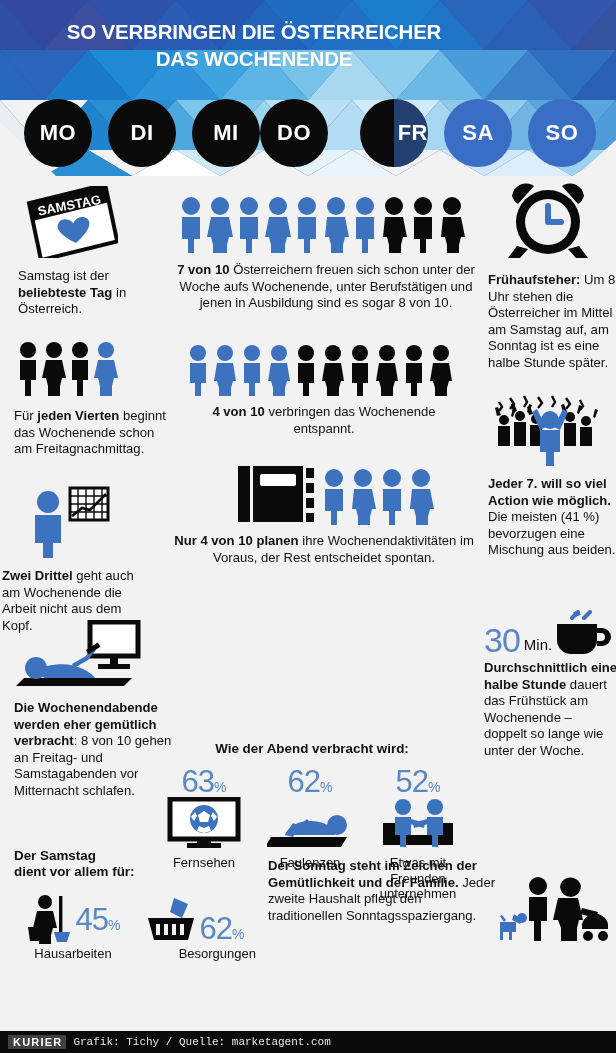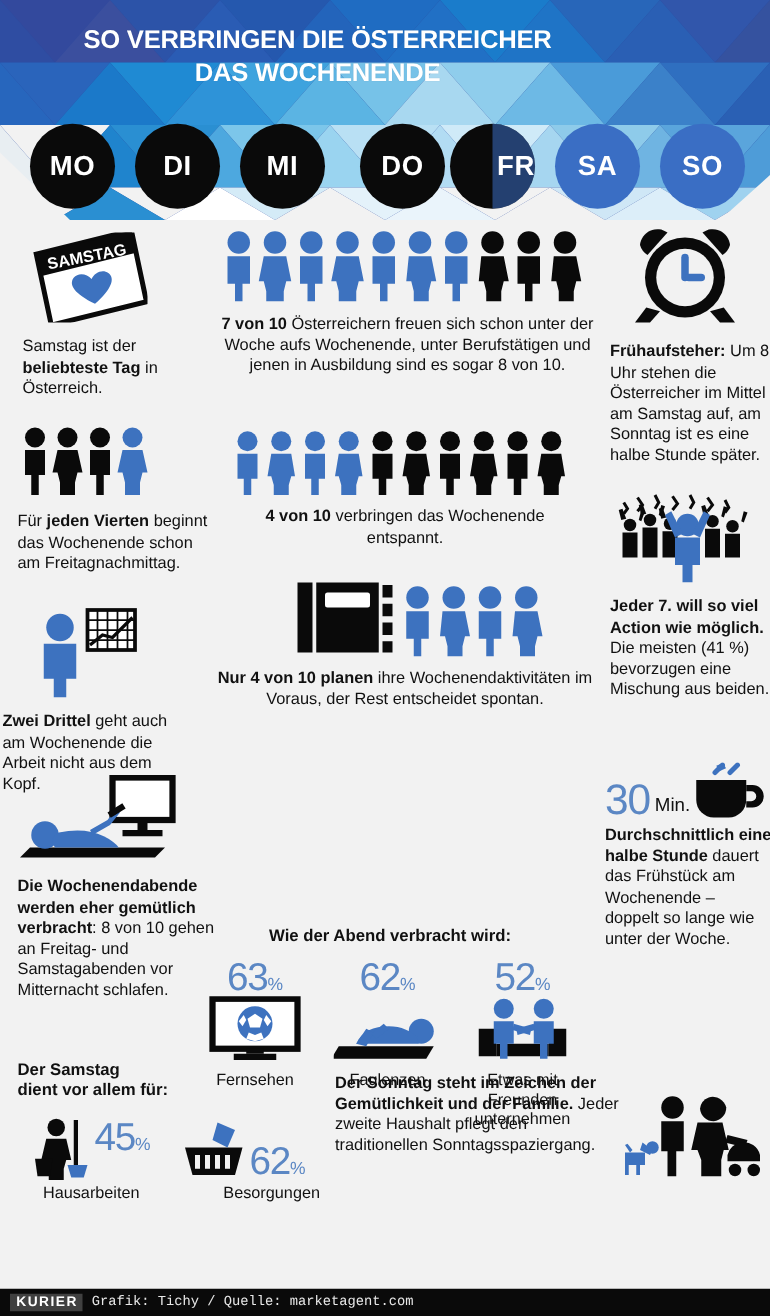--- a/index.html
+++ b/index.html
@@ -160,21 +160,21 @@
     <div class="days">
       <div class="day black" style="left:24px">
           <span class="dlabel">MO</span>
         </div>
       <div class="day black" style="left:108px">
           <span class="dlabel">DI</span>
         </div>
       <div class="day black" style="left:192px">
           <span class="dlabel">MI</span>
         </div>
-      <div class="day black" style="left:288px">
+      <div class="day black" style="left:260px">
           <span class="dlabel">DO</span>
         </div>
       <div class="day half" style="left:360px">
           <span class="halfwash"></span>
           <span class="dlabel">FR</span>
         </div>
       <div class="day blue" style="left:444px">
           <span class="dlabel">SA</span>
         </div>
       <div class="day blue" style="left:528px">
@@ -258,21 +258,21 @@
           <rect x="72" y="26" width="14" height="5" fill="#0a0a0a" transform="rotate(-32 79 28)"></rect>
         </svg>
         <p class="tx" style="width:160px; margin-top:6px;">
           <b>Die Wochenendabende werden eher gemütlich verbracht</b><span>: 8 von 10 gehen an Freitag- und Samstagabenden vor Mitternacht schlafen.</span>
         </p>
       </div>
     </div>
 
     <div class="col colC">
 
-      <div class="blk" style="left:16px; top:8px; width:300px;">
+      <div class="blk" style="left:16px; top:20px; width:300px;">
         <svg width="296" height="58" viewBox="0 0 296 58">
           <g>
             <g fill="#3d72bf">
                 <circle cx="15" cy="10" r="9"></circle>
                 <path d="M6 21h18v22h-6v14h-6V43H6z"></path>
               </g>
             <g fill="#3d72bf">
                 <circle cx="44" cy="10" r="9"></circle>
                 <path d="M35 21h18l4 20h-4l-2 8v8H37v-8l-2-8h-4z"></path>
               </g>
@@ -534,21 +534,21 @@
     </div>
 
     <div class="blk" style="left:14px; top:672px; width:250px;">
       <div class="hdr-small">
         <div>Der Samstag</div>
         <div>dient vor allem für:</div>
       </div>
 
       <div style="display:flex; margin-top:14px;">
         <div style="width:118px; text-align:center;">
-          <div style="display:flex; align-items:flex-start; justify-content:center; height:50px;">
+          <div style="display:flex; align-items:center; justify-content:center; height:50px;">
             <svg width="48" height="50" viewBox="0 0 48 50">
               <g fill="#0a0a0a">
                 <circle cx="19" cy="8" r="7"></circle>
                 <path d="M11 17 h16 l4 17 h-4 l-2 7 v9 H13 v-9 l-2 -7 h-4z"></path>
                 <path d="M2 33 h14 l-2 14 H4z"></path>
                 <rect x="33" y="2" width="3.4" height="36" fill="#0a0a0a"></rect>
               </g>
               <path d="M28 38 h16 l-3 10 h-10z" fill="#3d72bf"></path>
             </svg>
             <div class="pct" style="margin-left:2px;">

